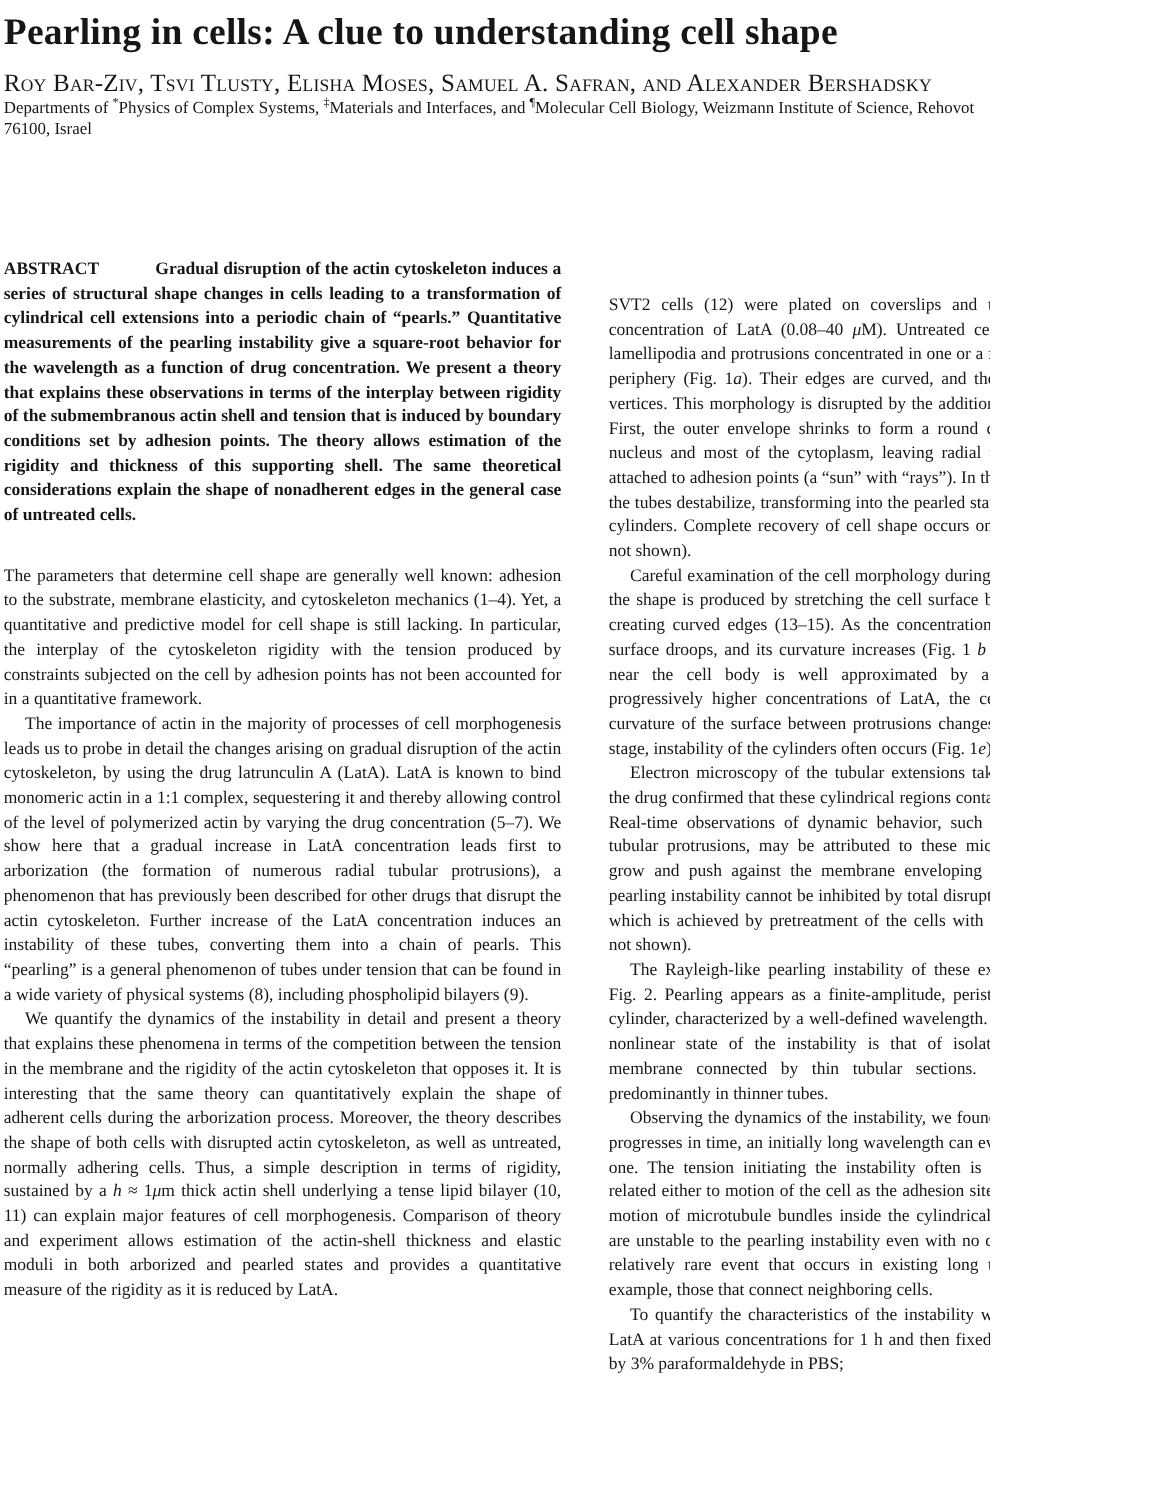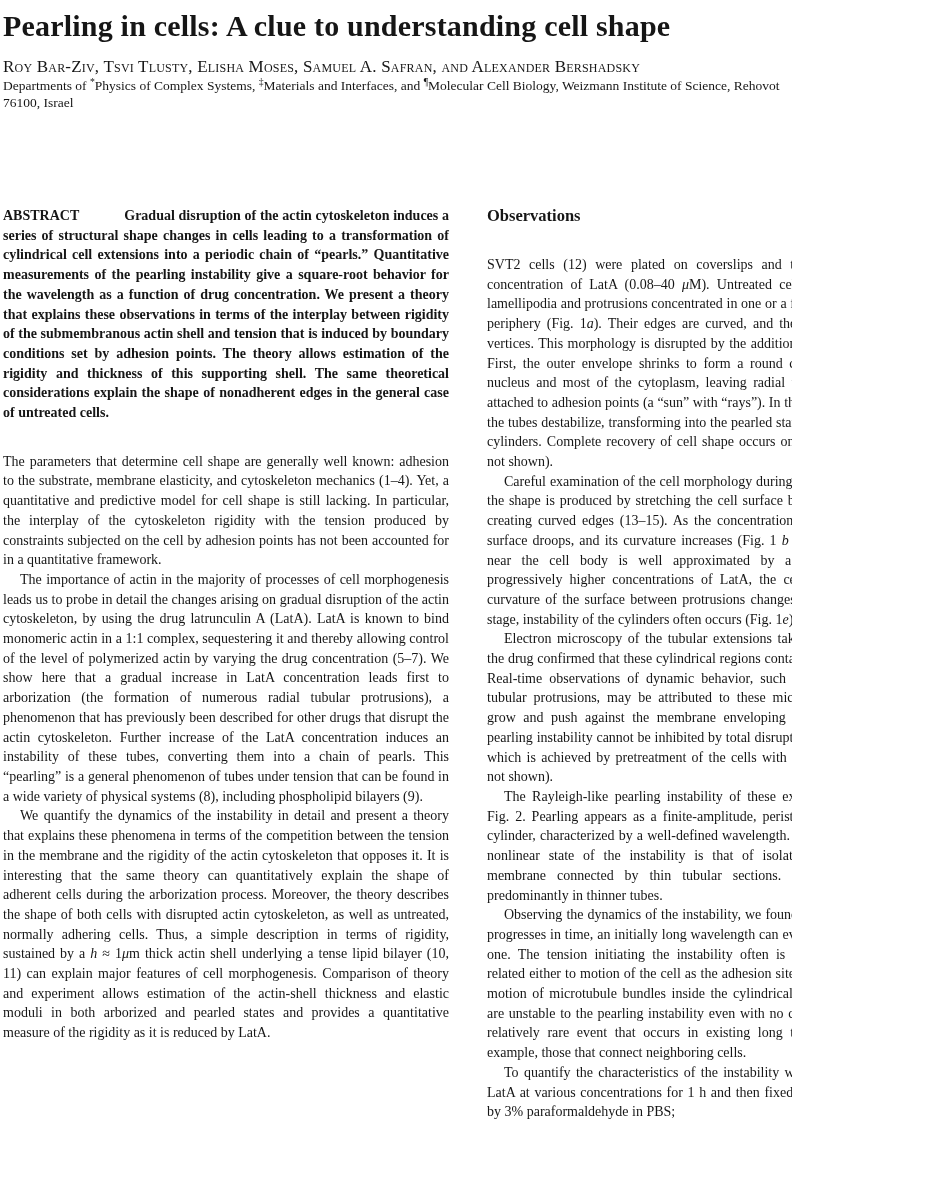--- a/index.html
+++ b/index.html
@@ -16,21 +16,21 @@
   }
   .paper-title {
     font-size: 30px;
     line-height: 36px;
     font-weight: 700;
     margin: 0;
     letter-spacing: 0.2px;
   }
   .authors {
     font-variant: small-caps;
-    font-size: 17px;
+    font-size: 20px;
     line-height: 20px;
     margin-top: 13px;
     letter-spacing: 0.2px;
   }
   .affiliation {
     font-size: 13.5px;
     line-height: 17px;
     margin-top: 0;
   }
   .affiliation sup { font-size: 72%; line-height: 0; }
@@ -75,21 +75,20 @@
   <main class="columns">
 
     <section class="col-left">
       <p class="abstract"><span class="abstract-label">ABSTRACT</span><span>Gradual disruption of the actin cytoskeleton induces a series of structural shape changes in cells leading to a transformation of cylindrical cell extensions into a periodic chain of “pearls.” Quantitative measurements of the pearling instability give a square-root behavior for the wavelength as a function of drug concentration. We present a theory that explains these observations in terms of the interplay between rigidity of the submembranous actin shell and tension that is induced by boundary conditions set by adhesion points. The theory allows estimation of the rigidity and thickness of this supporting shell. The same theoretical considerations explain the shape of nonadherent edges in the general case of untreated cells.</span></p>
       <p class="body-p no-indent">The parameters that determine cell shape are generally well known: adhesion to the substrate, membrane elasticity, and cytoskeleton mechanics (1–4). Yet, a quantitative and predictive model for cell shape is still lacking. In particular, the interplay of the cytoskeleton rigidity with the tension produced by constraints subjected on the cell by adhesion points has not been accounted for in a quantitative framework.</p>
       <p class="body-p">The importance of actin in the majority of processes of cell morphogenesis leads us to probe in detail the changes arising on gradual disruption of the actin cytoskeleton, by using the drug latrunculin A (LatA). LatA is known to bind monomeric actin in a 1:1 complex, sequestering it and thereby allowing control of the level of polymerized actin by varying the drug concentration (5–7). We show here that a gradual increase in LatA concentration leads first to arborization (the formation of numerous radial tubular protrusions), a phenomenon that has previously been described for other drugs that disrupt the actin cytoskeleton. Further increase of the LatA concentration induces an instability of these tubes, converting them into a chain of pearls. This “pearling” is a general phenomenon of tubes under tension that can be found in a wide variety of physical systems (8), including phospholipid bilayers (9).</p>
       <p class="body-p">We quantify the dynamics of the instability in detail and present a theory that explains these phenomena in terms of the competition between the tension in the membrane and the rigidity of the actin cytoskeleton that opposes it. It is interesting that the same theory can quantitatively explain the shape of adherent cells during the arborization process. Moreover, the theory describes the shape of both cells with disrupted actin cytoskeleton, as well as untreated, normally adhering cells. Thus, a simple description in terms of rigidity, sustained by a <i>h</i> ≈ 1<i>μ</i>m thick actin shell underlying a tense lipid bilayer (10, 11) can explain major features of cell morphogenesis. Comparison of theory and experiment allows estimation of the actin-shell thickness and elastic moduli in both arborized and pearled states and provides a quantitative measure of the rigidity as it is reduced by LatA.</p>
     </section>
 
     <section class="col-right">
-      <h2 class="section-heading">Observations</h2>
       <p class="body-p no-indent">SVT2 cells (12) were plated on coverslips and treated with increasing concentration of LatA (0.08–40 <i>μ</i>M). Untreated cells are polygonal, with lamellipodia and protrusions concentrated in one or a few locations on the cell periphery (Fig. 1<i>a</i>). Their edges are curved, and the protrusions are at the vertices. This morphology is disrupted by the addition of LatA in two stages. First, the outer envelope shrinks to form a round cell body enclosing the nucleus and most of the cytoplasm, leaving radial tubular protrusions still attached to adhesion points (a “sun” with “rays”). In the second stage, some of the tubes destabilize, transforming into the pearled state characteristic of tense cylinders. Complete recovery of cell shape occurs on removal of LatA (data not shown).</p>
       <p class="body-p">Careful examination of the cell morphology during arborization shows that the shape is produced by stretching the cell surface between adhesion points creating curved edges (13–15). As the concentration increases, the hanging surface droops, and its curvature increases (Fig. 1 <i>b</i> and <i>c</i>). The part that is near the cell body is well approximated by a circular shape. With progressively higher concentrations of LatA, the cell is rounded, and the curvature of the surface between protrusions changes sign (Fig. 1<i>d</i>). At this stage, instability of the cylinders often occurs (Fig. 1<i>e</i>).</p>
       <p class="body-p">Electron microscopy of the tubular extensions taken after treatment with the drug confirmed that these cylindrical regions contain microtubule bundles. Real-time observations of dynamic behavior, such as buckling within the tubular protrusions, may be attributed to these microtubules because they grow and push against the membrane enveloping the cell. However, the pearling instability cannot be inhibited by total disruption of the microtubules, which is achieved by pretreatment of the cells with 10<i>μ</i>M nocodazole (data not shown).</p>
       <p class="body-p">The Rayleigh-like pearling instability of these extensions is depicted in Fig. 2. Pearling appears as a finite-amplitude, peristaltic modulation of the cylinder, characterized by a well-defined wavelength. The shape in the highly nonlinear state of the instability is that of isolated spherical pearls of membrane connected by thin tubular sections. The instability occurs predominantly in thinner tubes.</p>
       <p class="body-p">Observing the dynamics of the instability, we found that as the modulation progresses in time, an initially long wavelength can evolve into a final shorter one. The tension initiating the instability often is induced by elongation, related either to motion of the cell as the adhesion sites remain fixed or to the motion of microtubule bundles inside the cylindrical extension. Some tubes are unstable to the pearling instability even with no drug added, but this is a relatively rare event that occurs in existing long tubular protrusions, for example, those that connect neighboring cells.</p>
       <p class="body-p">To quantify the characteristics of the instability we treated the cells with LatA at various concentrations for 1 h and then fixed them. Cells were fixed by 3% paraformaldehyde in PBS;</p>
     </section>
 
   </main>
 

